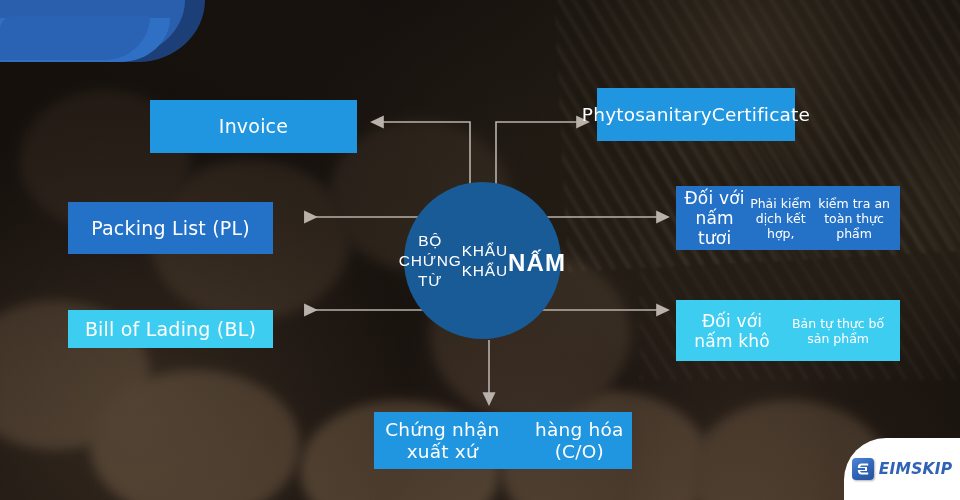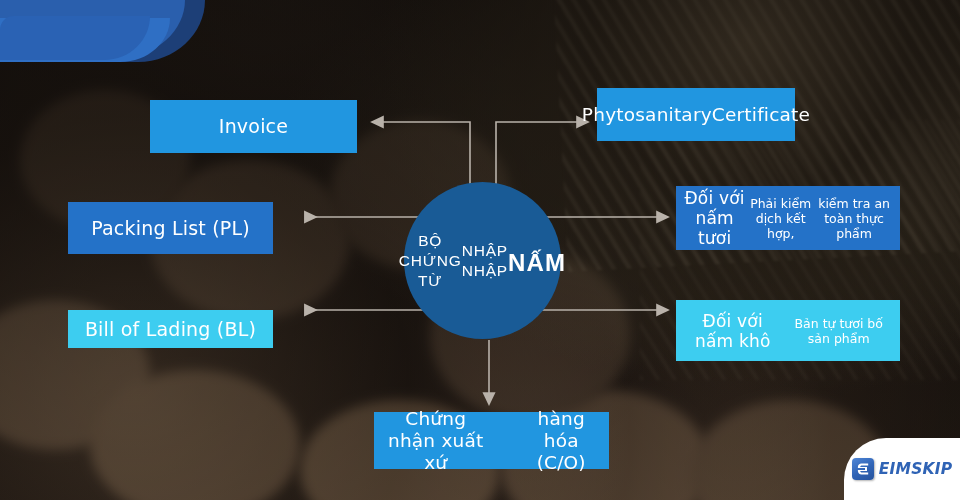--- a/index.html
+++ b/index.html
@@ -102,21 +102,21 @@
   .c-bright{background:#2196e0;}
   .c-royal{background:#2472c8;}
   .c-cyan{background:#3dcdf0;}
 
   #n-invoice{left:150px;top:100px;width:207px;height:53px;}
   #n-pl{left:68px;top:202px;width:205px;height:52px;}
   #n-bl{left:68px;top:310px;width:205px;height:38px;}
   #n-phyto{left:597px;top:88px;width:198px;height:53px;}
   #n-fresh{left:676px;top:186px;width:224px;height:64px;}
   #n-dry{left:676px;top:300px;width:224px;height:61px;}
-  #n-co{left:374px;top:412px;width:235px;height:57px;gap:28px;}
+  #n-co{left:374px;top:412px;width:258px;height:57px;gap:28px;}
 </style>
 </head>
 <body>
 
 <div id="stage">
 
   <div class="bg bg-base"></div>
   <div class="bg bg-blobs">
     <div class="blob" style="left:-40px;top:300px;width:190px;height:150px;background:#7d6147;"></div>
     <div class="blob" style="left:90px;top:370px;width:210px;height:150px;background:#8a6b4d;"></div>
@@ -158,21 +158,21 @@
       <path d="M306,217 L668,217" marker-start="url(#ahL)" marker-end="url(#ahR)"></path>
 
       <path d="M306,310 L668,310" marker-start="url(#ahL)" marker-end="url(#ahR)"></path>
 
       <path d="M489,340 L489,404" marker-end="url(#ahR)"></path>
     </g>
   </svg>
 
   <div class="hub">
     <div class="hub-l1">BỘ CHỨNG TỪ</div>
-    <div class="hub-l2">NHẬP NHẬP</div>
+    <div class="hub-l2">KHẨU KHẨU</div>
     <div class="hub-l3">NẤM</div>
   </div>
 
   <div class="node c-bright" id="n-invoice">
     <div class="title">Invoice</div>
   </div>
 
   <div class="node c-royal" id="n-pl">
     <div class="title">Packing List (PL)</div>
   </div>
@@ -187,21 +187,21 @@
   </div>
 
   <div class="node c-royal small" id="n-fresh">
     <div class="title">Đối với nấm tươi</div>
     <div class="sub">Phải kiểm dịch kết hợp,</div>
     <div class="sub">kiểm tra an toàn thực phẩm</div>
   </div>
 
   <div class="node c-cyan small" id="n-dry">
     <div class="title">Đối với nấm khô</div>
-    <div class="sub">Bản tự tươi bố sản phẩm</div>
+    <div class="sub">Bản tự thực bố sản phẩm</div>
   </div>
 
   <div class="node c-bright" id="n-co">
     <div class="title two-line">Chứng nhận xuất xứ</div>
     <div class="title two-line">hàng hóa (C/O)</div>
   </div>
 
   <div class="logo-panel">
     <div class="logo-mark">
       <svg width="14" height="14" viewBox="0 0 14 14">

